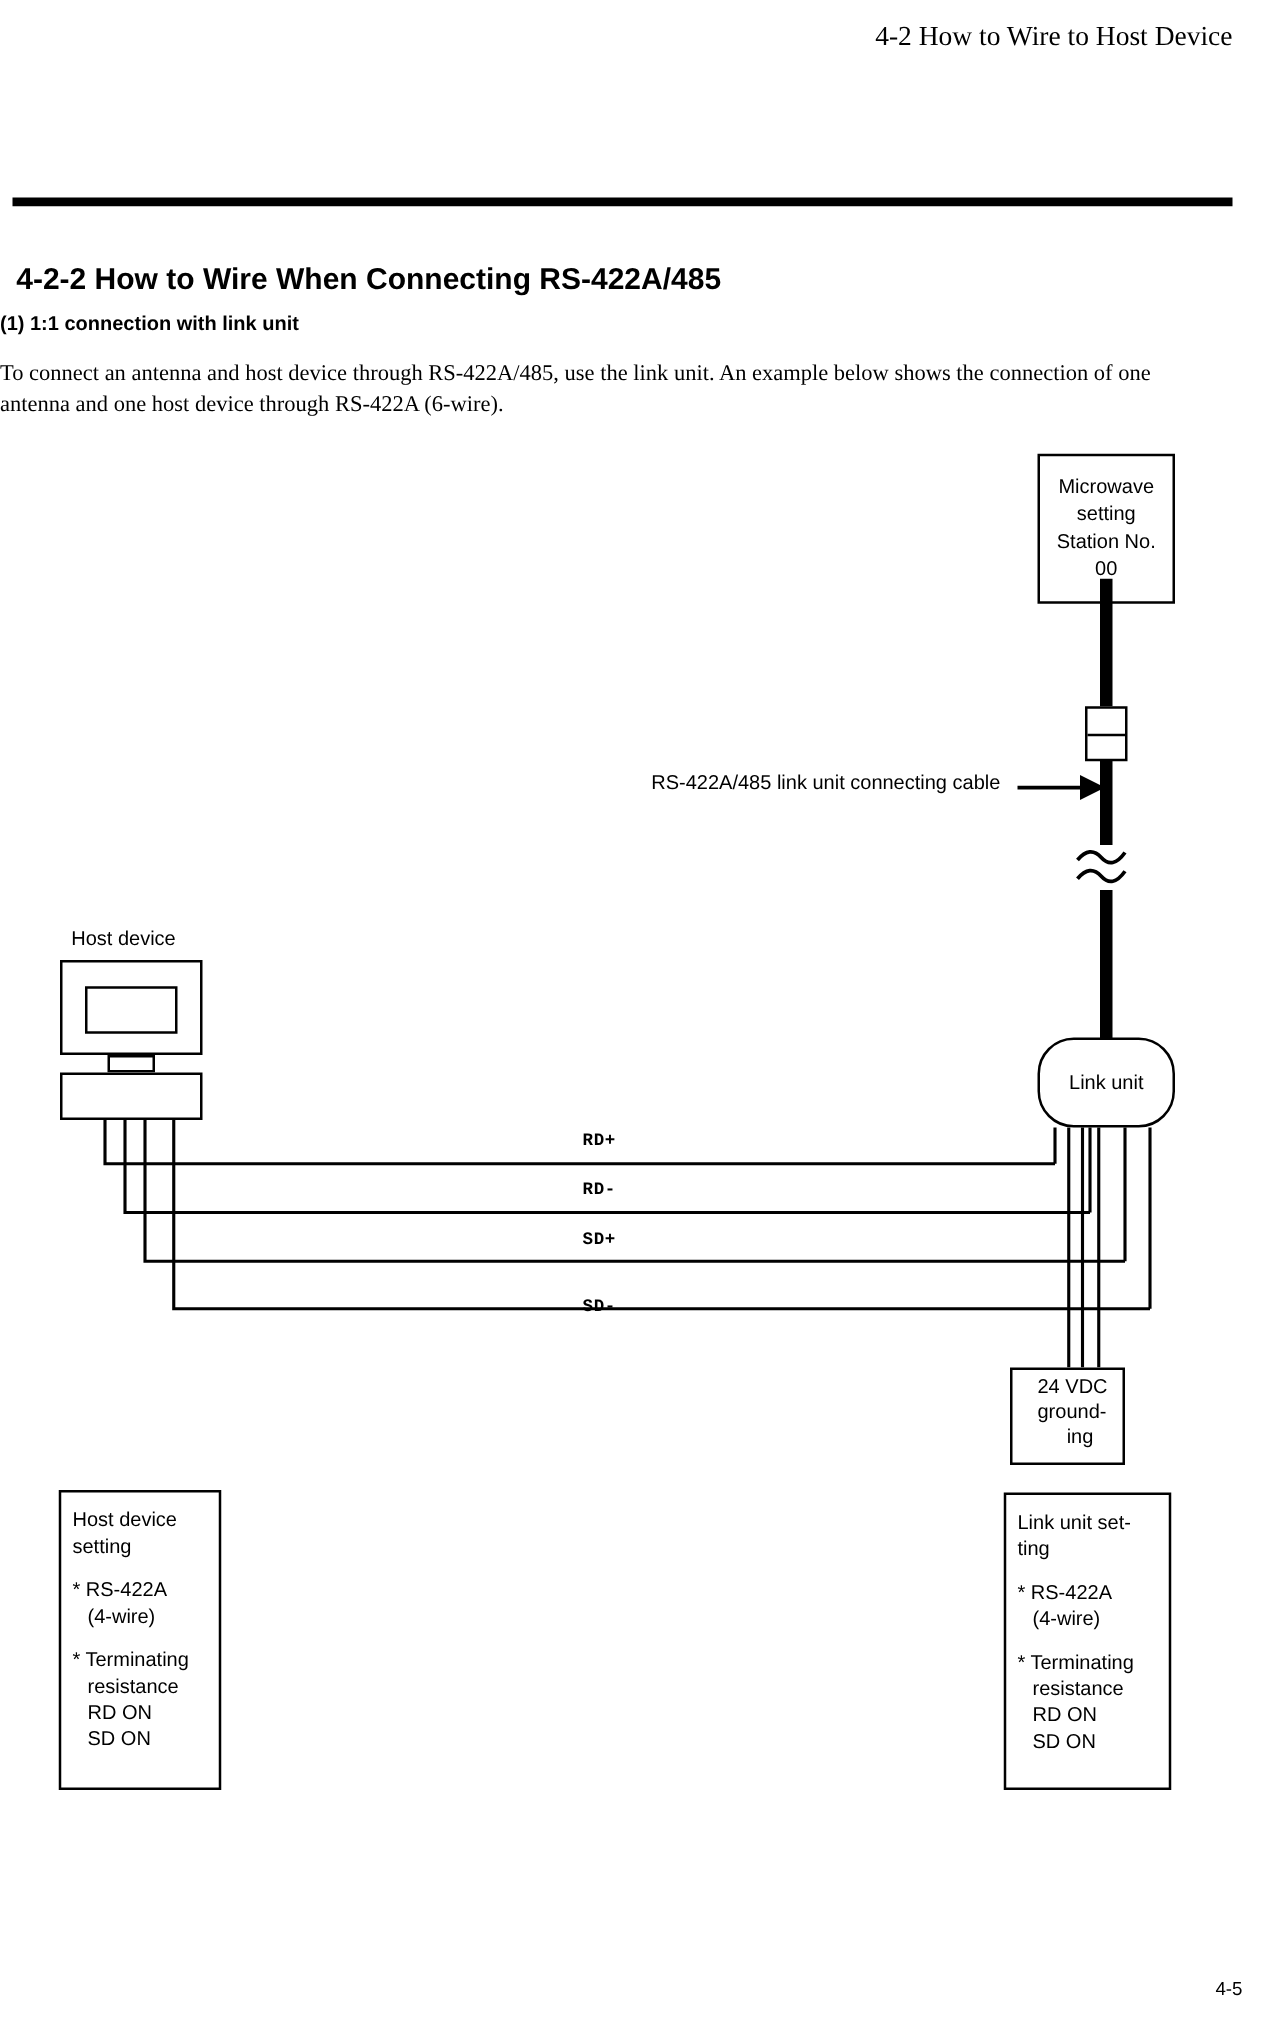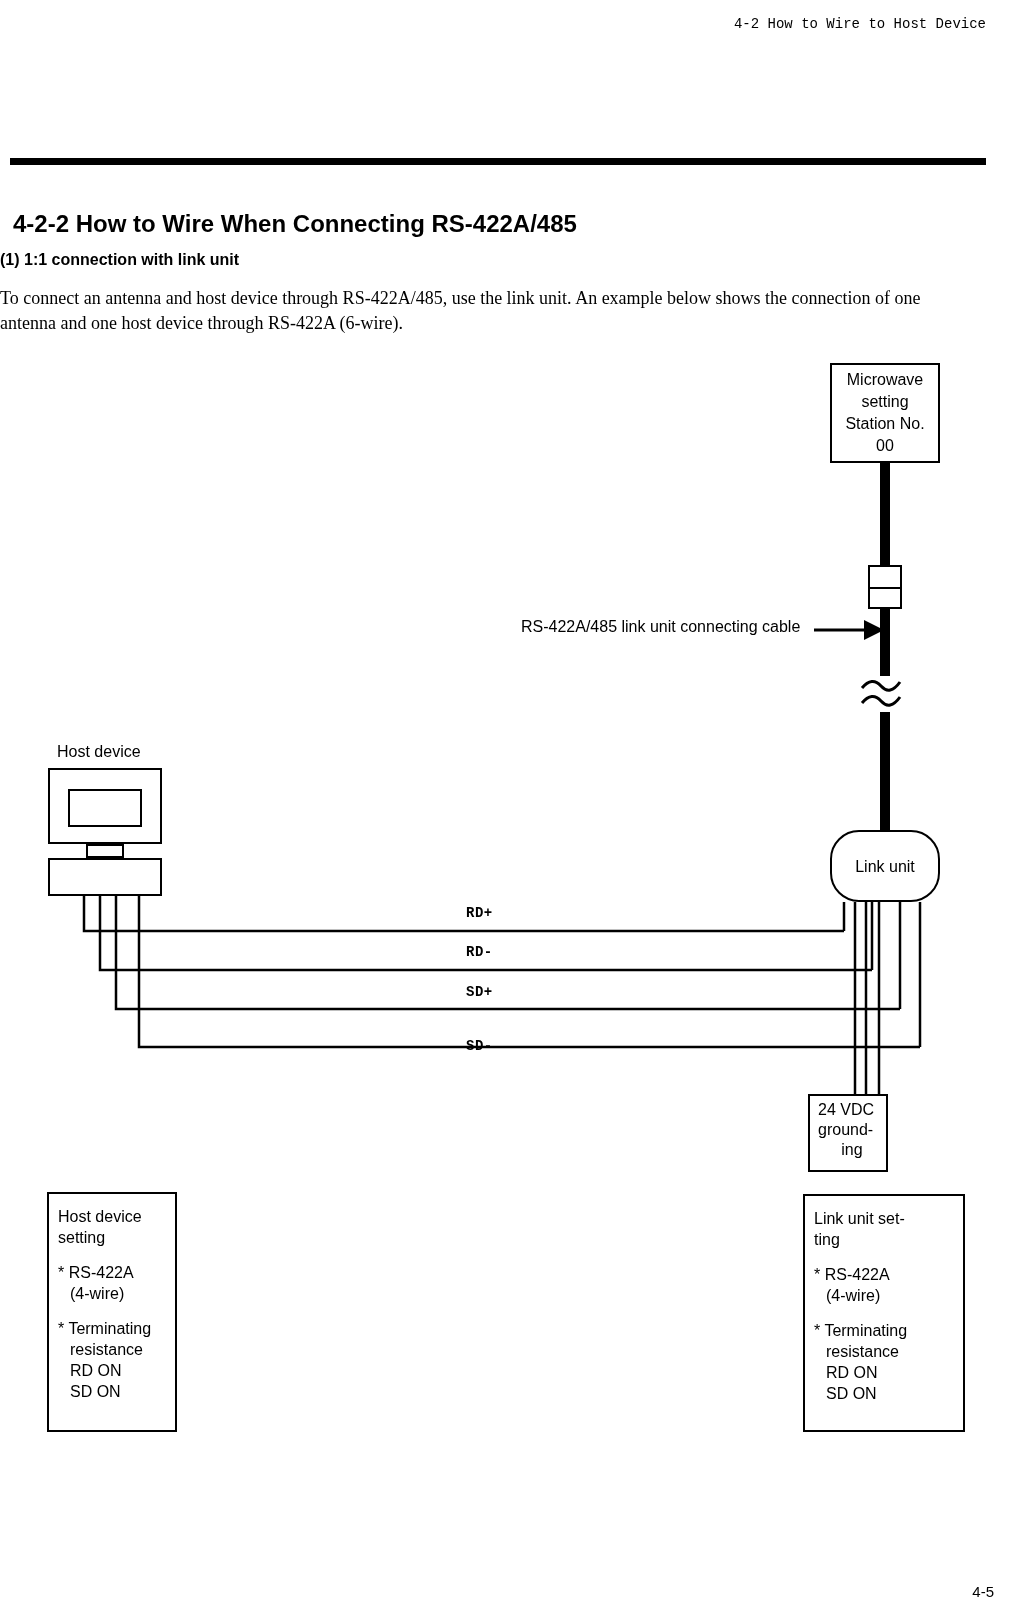--- a/index.html
+++ b/index.html
@@ -14,22 +14,22 @@
     font-family: "Liberation Sans", sans-serif;
     color: #000000;
     overflow: hidden;
   }
 
   
   .page-header {
     position: absolute;
     top: 16px;
     right: 30px;
-    font-size: 14px;
-    font-family: Liberation Mono, monospace;
+    font-size: 22px;
+    font-family: Liberation Serif, serif;
     white-space: nowrap;
   }
   .header-rule {
     position: absolute;
     left: 10px;
     top: 158px;
     width: 976px;
     height: 7px;
     background: #000000;
   }
@@ -88,21 +88,21 @@
     font-size: 16px;
     line-height: 21px;
     font-family: "Liberation Sans", sans-serif;
   }
 
   
   #antenna-box {
     left: 830px;
     top: 363px;
     width: 110px;
-    height: 100px;
+    height: 120px;
     display: flex;
     align-items: center;
     justify-content: center;
     text-align: center;
   }
   #antenna-box .box-label { line-height: 22px; }
 
   
   .cable {
     position: absolute;
@@ -186,23 +186,23 @@
     display: flex;
     align-items: center;
     justify-content: center;
     border-radius: 29px;
   }
 
   
   #vdc-box {
     left: 808px;
     top: 1094px;
-    width: 80px;
+    width: 92px;
     height: 78px;
-    padding: 4px 0 0 8px;
+    padding: 4px 0 0 20px;
   }
   #vdc-box .box-label { line-height: 20px; }
 
   
   .setting-box {
     position: absolute;
     border: 2px solid #000000;
     background: #ffffff;
     box-sizing: border-box;
     padding: 12px 0 0 9px;
@@ -211,21 +211,21 @@
   }
   #host-setting-box {
     left: 47px;
     top: 1192px;
     width: 130px;
     height: 240px;
   }
   #link-setting-box {
     left: 803px;
     top: 1194px;
-    width: 162px;
+    width: 134px;
     height: 238px;
   }
   .setting-gap { height: 14px; }
   .setting-indent { padding-left: 12px; }
 
   
   .signal-label {
     position: absolute;
     font-size: 14px;
     font-weight: bold;

